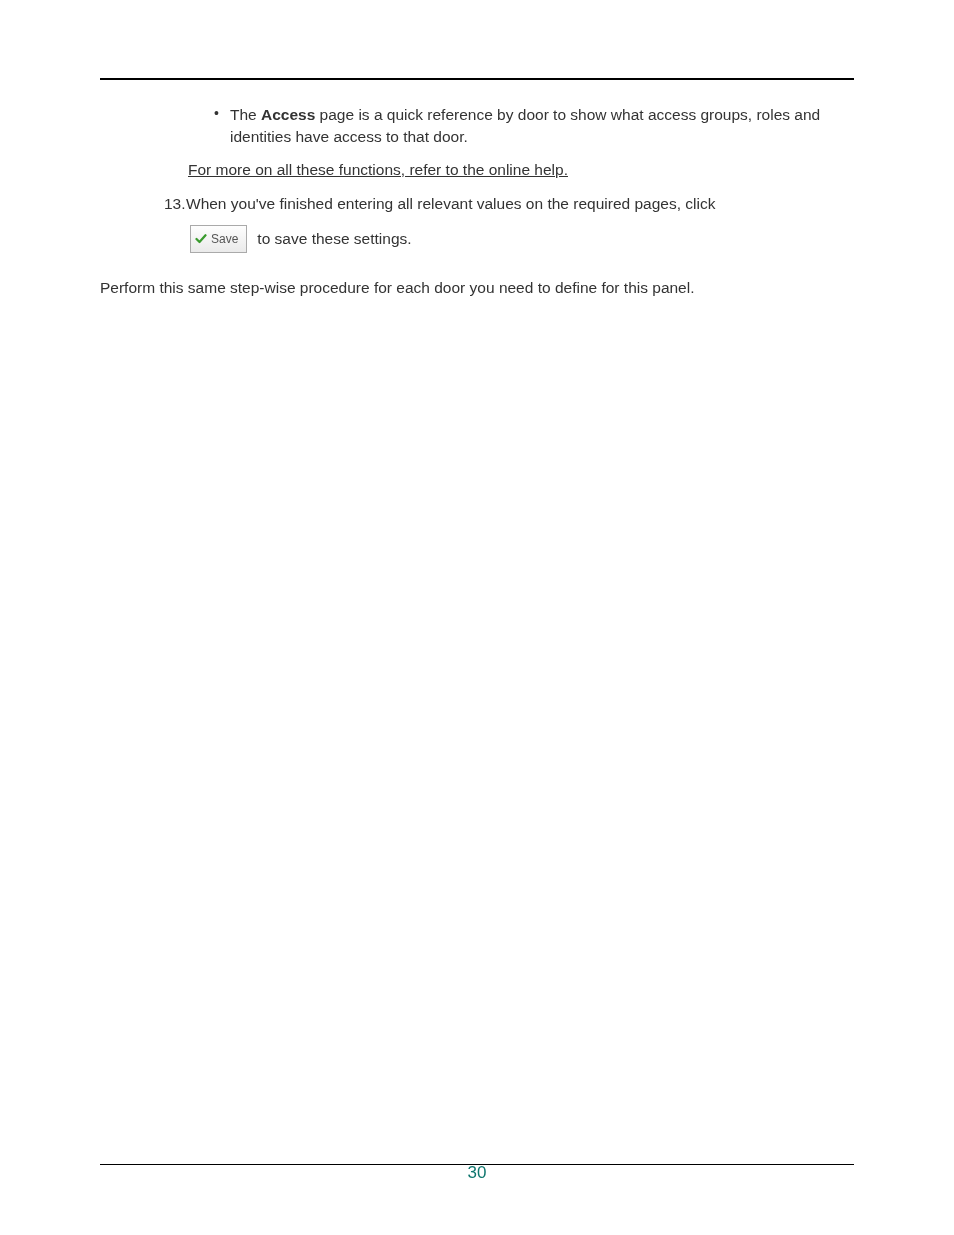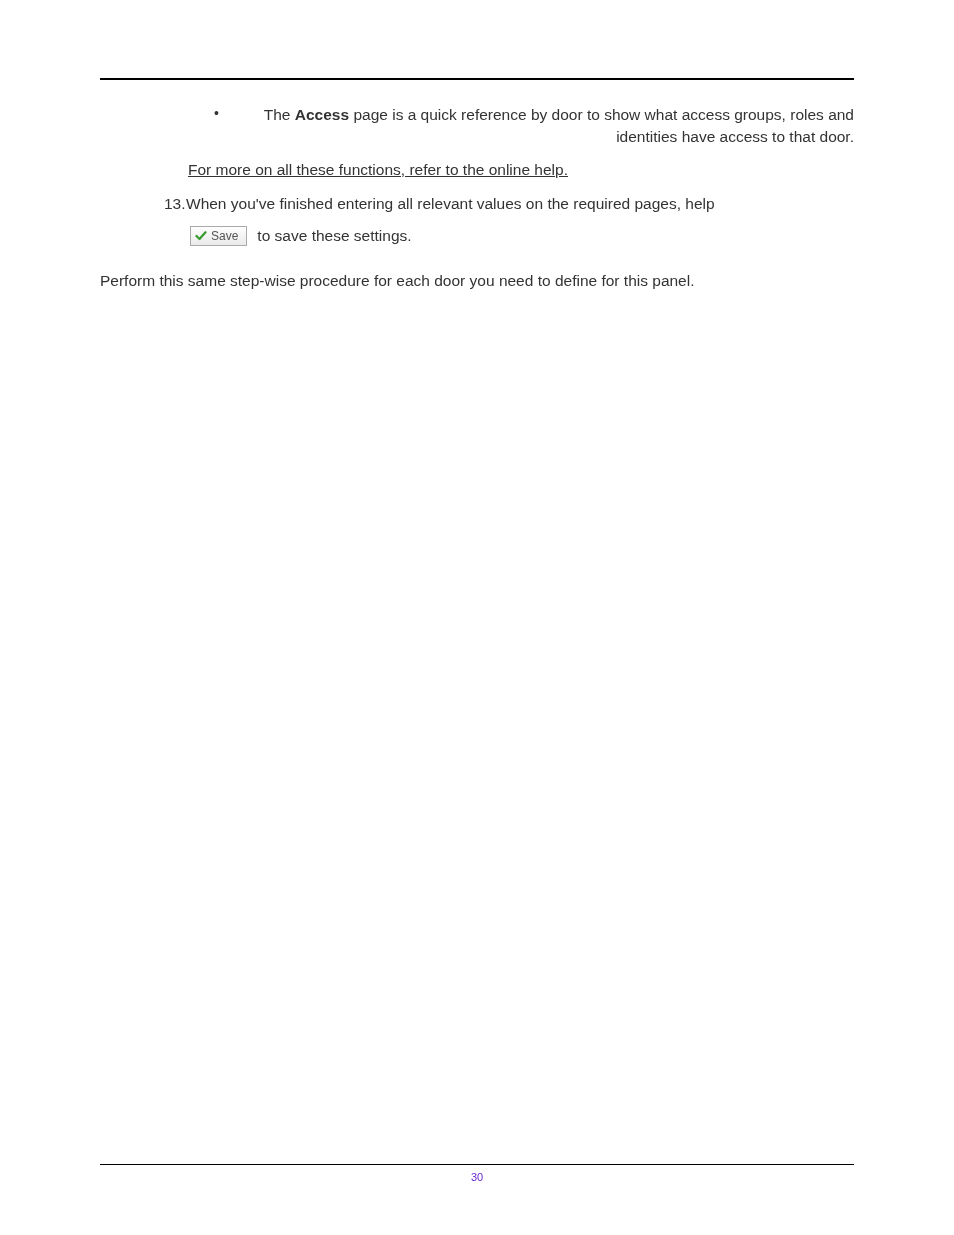--- a/index.html
+++ b/index.html
@@ -26,21 +26,20 @@
       border-top: 2px solid #000;
       border-bottom: 1.5px solid #000;
       padding-top: 24px;
     }
     .content {
       padding-left: 0;
     }
     .bullets {
       margin-left: 114px;
       margin-bottom: 12px;
-      text-align: right;
     }
     .bullets li {
       list-style: none;
       position: relative;
       padding-left: 16px;
       margin-bottom: 6px;
     }
     .bullets li::before {
       content: "•";
       position: absolute;
@@ -76,56 +75,56 @@
       display: inline-flex;
       align-items: center;
       gap: 4px;
       background: linear-gradient(#fefefe, #eaeaea);
       border: 1px solid #aaa;
       font-size: 12px;
       font-family: Arial, sans-serif;
       color: #555;
       padding: 2px 8px 2px 4px;
       line-height: 1;
-      height: 20px;
+      height: 28px;
     }
     .check-icon {
       width: 12px;
       height: 12px;
     }
     .closing-line {
       margin-left: 0;
       margin-top: 24px;
     }
     .page-number {
       position: absolute;
       bottom: 50px;
       left: 0;
       right: 0;
       text-align: center;
-      font-size: 11px;
-      color: #6d28d9;
+      font-size: 17px;
+      color: #0f766e;
     }
   </style>
 </head>
 <body>
 
 <div class="page">
   <div class="content">
 
     <ul class="bullets">
       <li>
         <span>The </span><span class="bold">Access</span><span> page is a quick reference by door to show what access groups, roles and identities have access to that door.</span>
       </li>
     </ul>
 
     <p class="ref-line">For more on all these functions, refer to the online help.</p>
 
     <p class="step-line">
-      <span class="step-num">13.</span><span>When you've finished entering all relevant values on the required pages, help</span>
+      <span class="step-num">13.</span><span>When you've finished entering all relevant values on the required pages, click</span>
     </p>
 
     <div class="save-row">
       <span class="save-btn">
         <svg class="check-icon" viewBox="0 0 16 16">
           <path d="M2 8 L6 12 L14 3" stroke="#3a9b2e" stroke-width="3" fill="none" stroke-linecap="round" stroke-linejoin="round"></path>
         </svg>
         <span>Save</span>
       </span>
       <span> to save these settings.</span>

